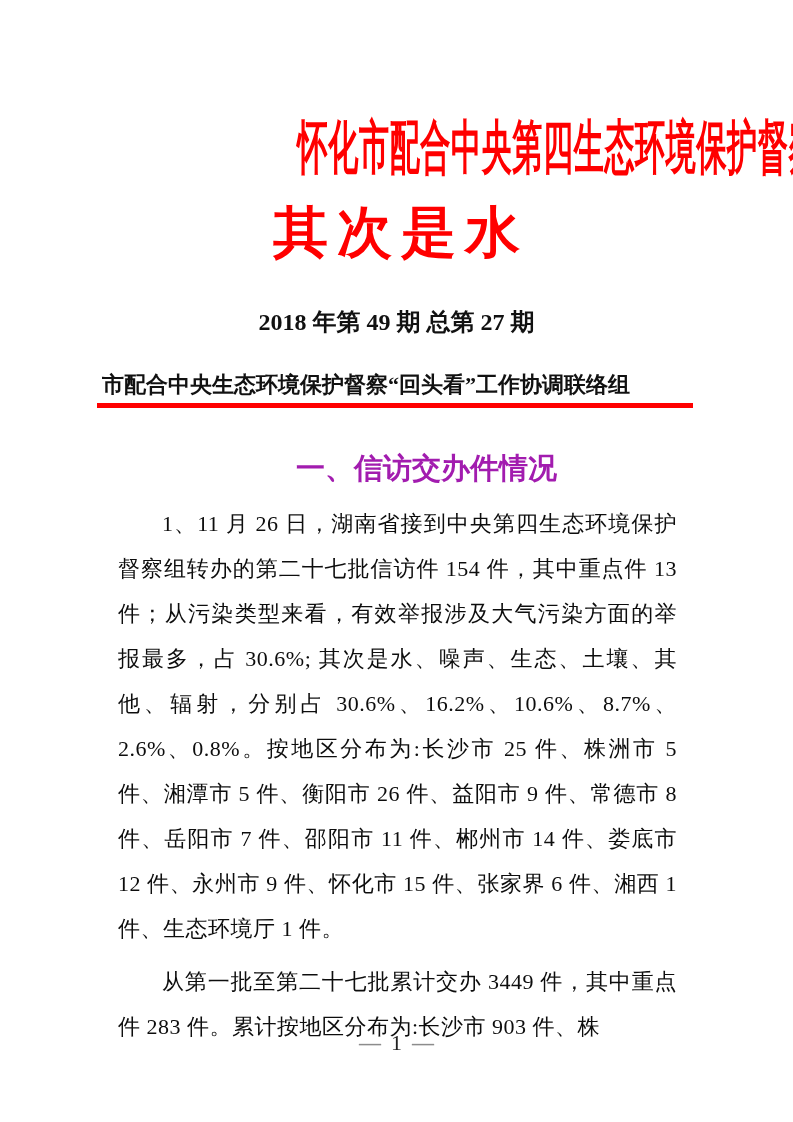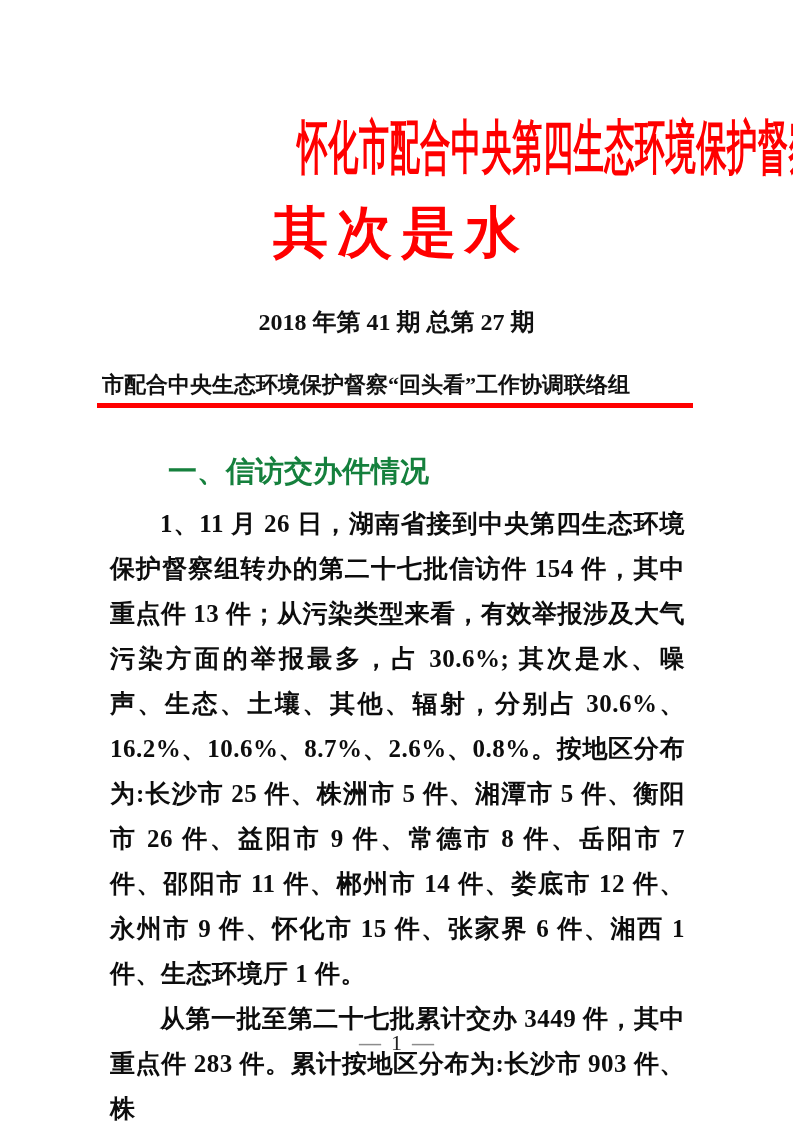--- a/index.html
+++ b/index.html
@@ -70,32 +70,33 @@
     width: 596px;
     height: 5px;
     background: var(--accent, #ff0000);
   }
   
   .doc-body {
     margin: 46px 108px 0 110px;
   }
   .section-heading {
     margin: 0 0 13px 0;
-    font-family: Liberation Serif, serif;
+    font-family: Liberation Mono, monospace;
     font-size: 29px;
     line-height: 34px;
     font-weight: bold;
-    color: #15803d;
+    color: #a21caf;
     text-indent: 2em;
+    text-align: center;
   }
   .doc-body p {
-    margin: 0;
-    font-size: 25px;
+    margin: 8px;
+    font-size: 22px;
     line-height: 45px;
-    font-weight: bold;
+    font-weight: normal;
     color: #0d0d0d;
     text-align: justify;
     text-indent: 2em;
     letter-spacing: 0.5px;
   }
   
   .page-footer {
     position: absolute;
     top: 1030px;
     left: 0;
@@ -117,21 +118,21 @@
 </head>
 <body>
 
 <div class="page">
 
   <header class="masthead">
     <div class="title-condensed">
       <span class="squeeze">怀化市配合中央第四生态环境保护督察“回头看”</span>
     </div>
     <div class="title-main">其次是水</div>
-    <div class="issue-line">2018 年第 41 期 总第 27 期</div>
+    <div class="issue-line">2018 年第 49 期 总第 27 期</div>
     <div class="byline-row">
       <span>市配合中央生态环境保护督察“回头看”工作协调联络组</span>
     </div>
     <div class="red-rule"></div>
   </header>
 
   <main class="doc-body">
     <h2 class="section-heading">一、信访交办件情况</h2>
     <p>1、11 月 26 日，湖南省接到中央第四生态环境保护督察组转办的第二十七批信访件 154 件，其中重点件 13 件；从污染类型来看，有效举报涉及大气污染方面的举报最多，占 30.6%; 其次是水、噪声、生态、土壤、其他、辐射，分别占 30.6%、16.2%、10.6%、8.7%、2.6%、0.8%。按地区分布为:长沙市 25 件、株洲市 5 件、湘潭市 5 件、衡阳市 26 件、益阳市 9 件、常德市 8 件、岳阳市 7 件、邵阳市 11 件、郴州市 14 件、娄底市 12 件、永州市 9 件、怀化市 15 件、张家界 6 件、湘西 1 件、生态环境厅 1 件。</p>
     <p>从第一批至第二十七批累计交办 3449 件，其中重点件 283 件。累计按地区分布为:长沙市 903 件、株</p>

